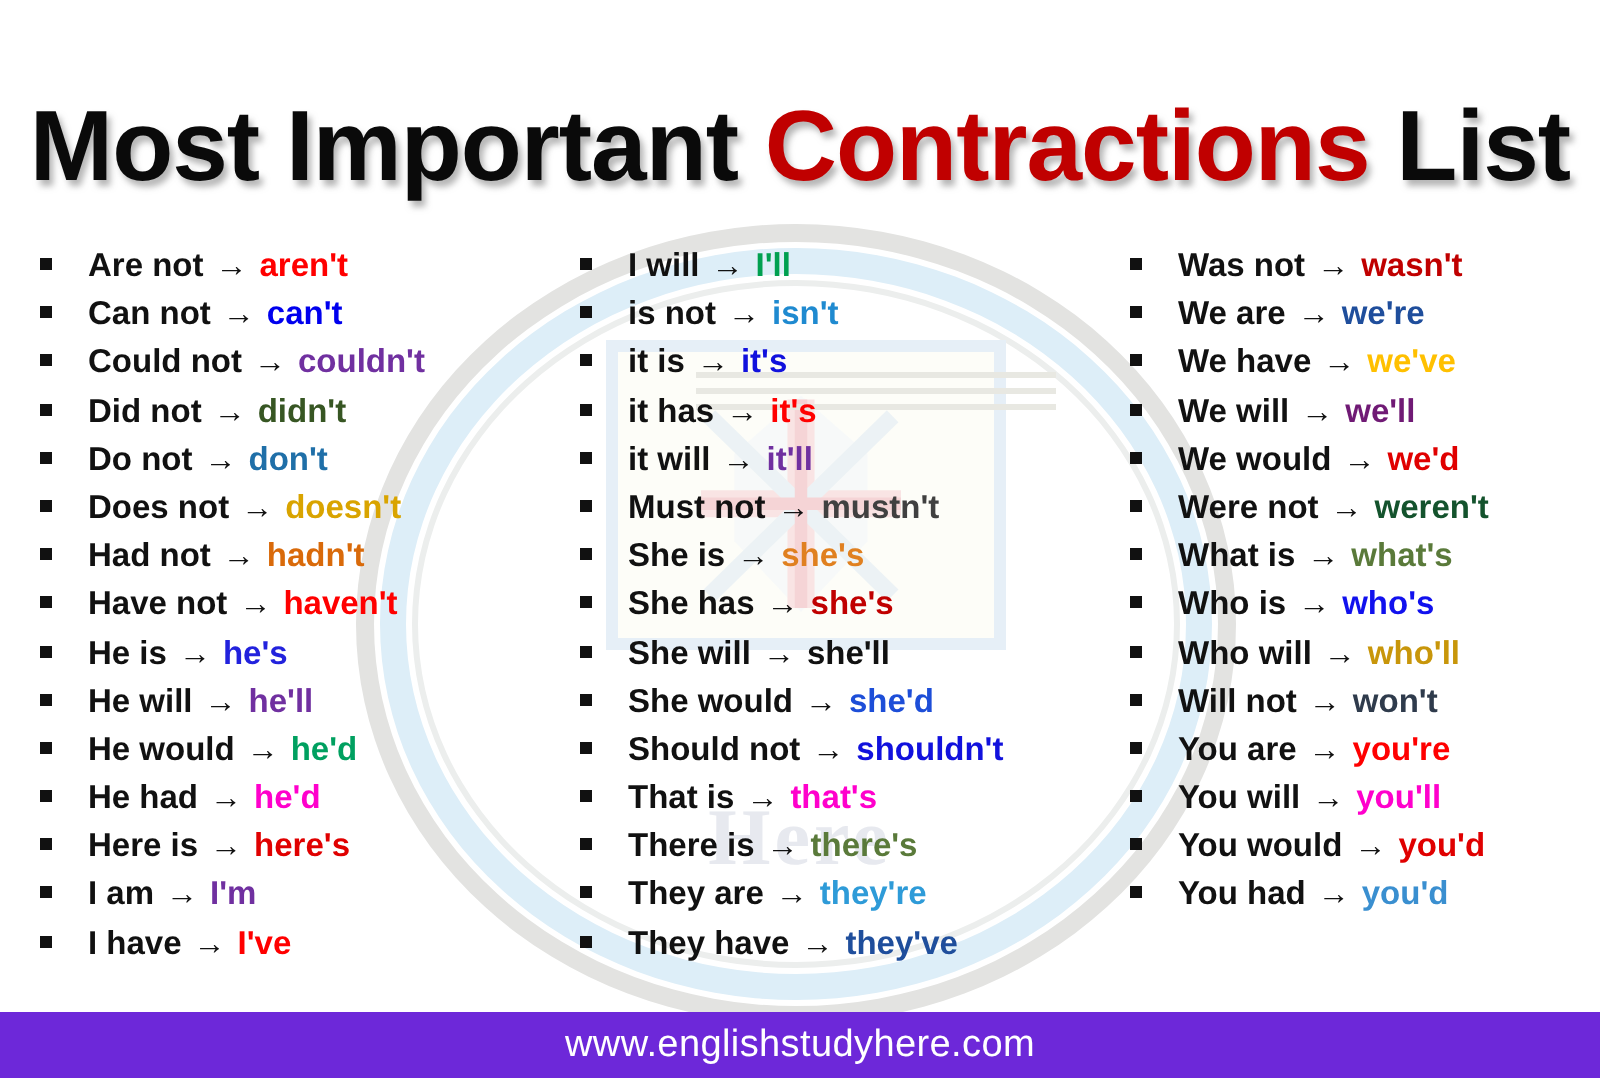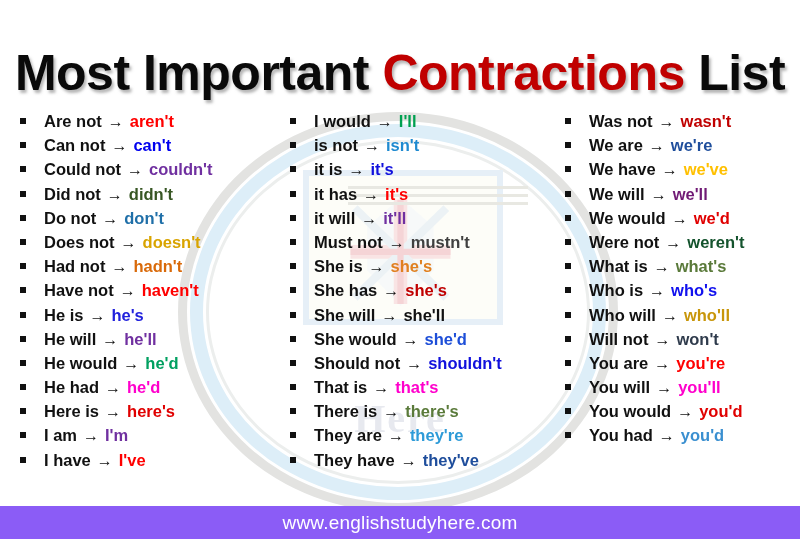--- a/index.html
+++ b/index.html
@@ -99,21 +99,21 @@
     text-shadow: 2px 3px 3px rgba(120,120,120,.55);
     z-index: 3;
     white-space: nowrap;
     font-family: "Liberation Sans", sans-serif;
   }
   #title .hl { color: #c00000; }
 
   
   #columns {
     position: absolute;
-    left: 0; top: 112px;
+    left: 0; top: 124px;
     width: 640px;
     display: flex;
     z-index: 2;
   }
   .column {
     flex: 0 0 auto;
     padding-left: 20px;
     box-sizing: border-box;
   }
   .col-1 { width: 270px; }
@@ -151,21 +151,21 @@
     font-weight: bold;
     font-family: "Liberation Sans", sans-serif;
   }
 
   
   #footer {
     position: absolute;
     left: 0; bottom: 0;
     width: 800px;
     height: 33px;
-    background: #8b5cf6;
+    background: #6d28d9;
     display: flex;
     align-items: center;
     justify-content: center;
     z-index: 5;
   }
   #footer .url {
     color: #ffffff;
     font-size: 19px;
     font-family: "Liberation Sans", sans-serif;
     letter-spacing: .2px;
@@ -284,21 +284,21 @@
       <div class="row">
         <span class="bullet"></span>
         <span class="phrase">I have</span>
         <span class="arrow">→</span>
         <span class="short" style="color: rgb(255, 0, 0);">I've</span>
       </div>
     </div>
   <div class="column col-2">
       <div class="row">
         <span class="bullet"></span>
-        <span class="phrase">I would</span>
+        <span class="phrase">I will</span>
         <span class="arrow">→</span>
         <span class="short" style="color: rgb(0, 160, 80);">I'll</span>
       </div>
       <div class="row">
         <span class="bullet"></span>
         <span class="phrase">is not</span>
         <span class="arrow">→</span>
         <span class="short" style="color: rgb(31, 138, 208);">isn't</span>
       </div>
       <div class="row">

